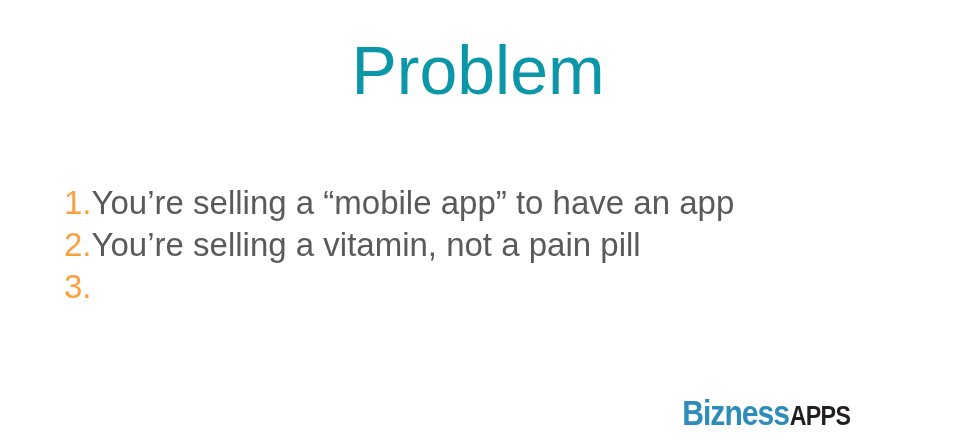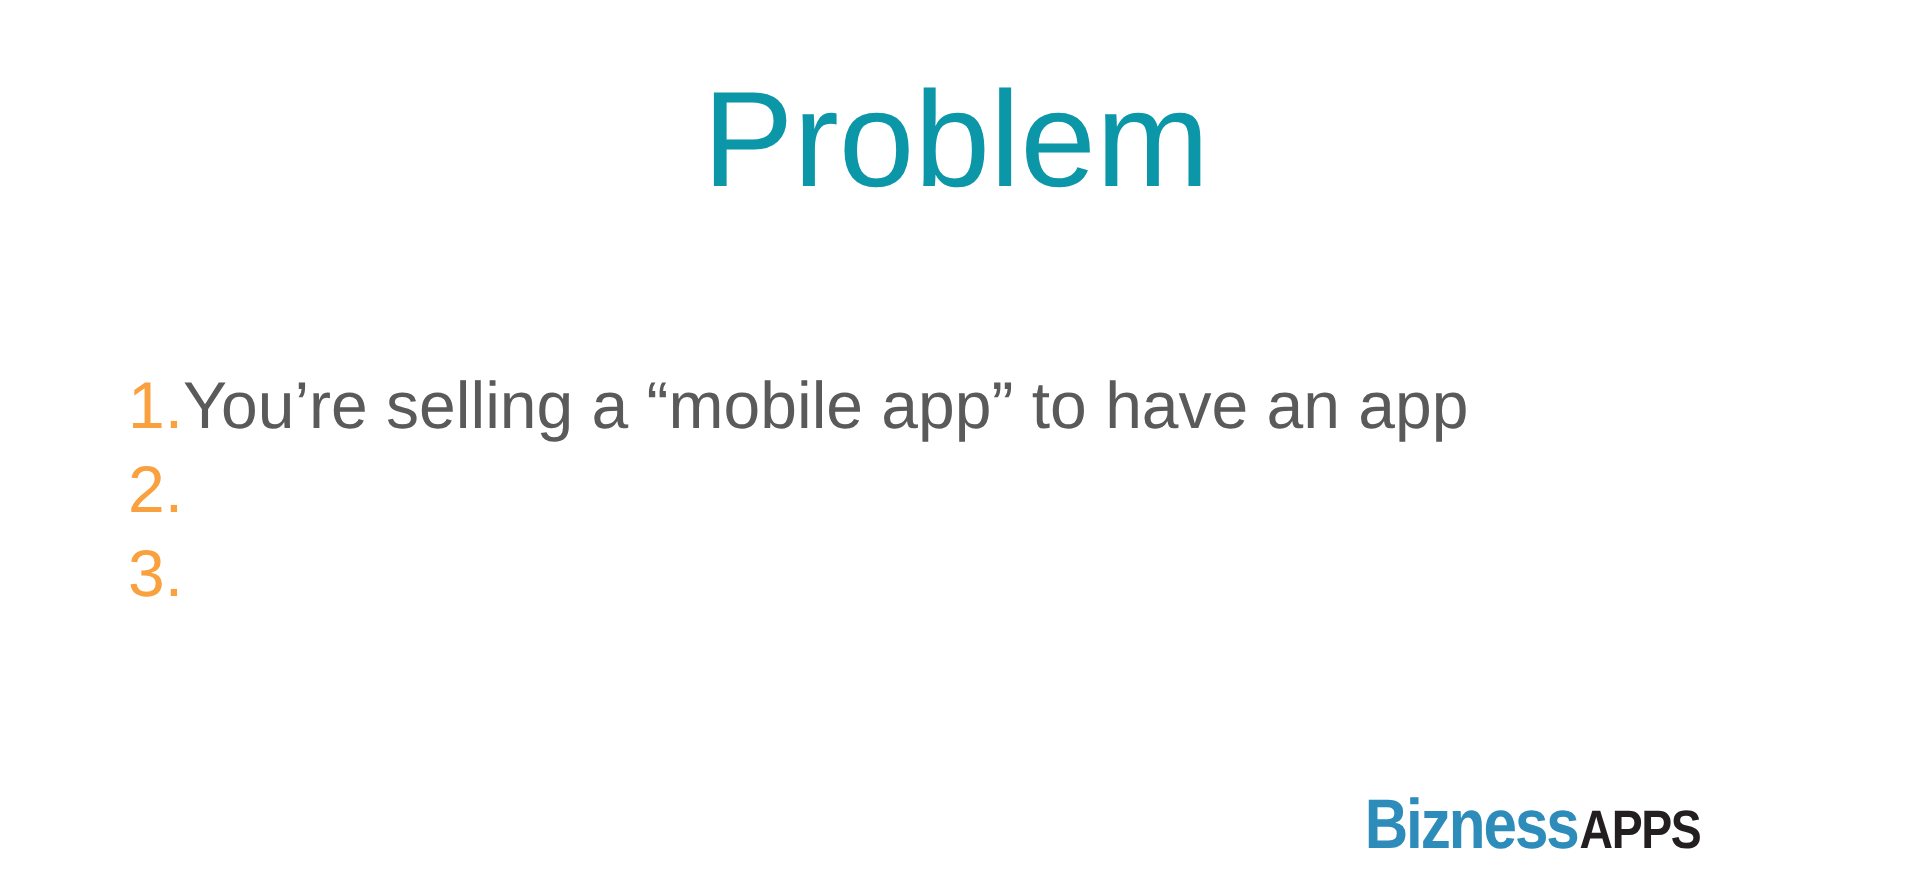--- a/index.html
+++ b/index.html
@@ -96,20 +96,21 @@
 
   <div class="slide-title">Problem</div>
 
   <ul class="bullet-list">
     <li class="bullet-item">
       <span class="bullet-num">1.</span>
       <span class="bullet-text">You’re selling a “mobile app” to have an app</span>
     </li>
     <li class="bullet-item">
       <span class="bullet-num">2.</span>
+      <span class="bullet-text">You’re selling a vitamin, not a pain pill</span>
     </li>
     <li class="bullet-item">
       <span class="bullet-num">3.</span>
     </li>
   </ul>
 
   <div class="logo">
     <span class="logo-bizness">Bizness</span>
     <span class="logo-apps">APPS</span>
   </div>

